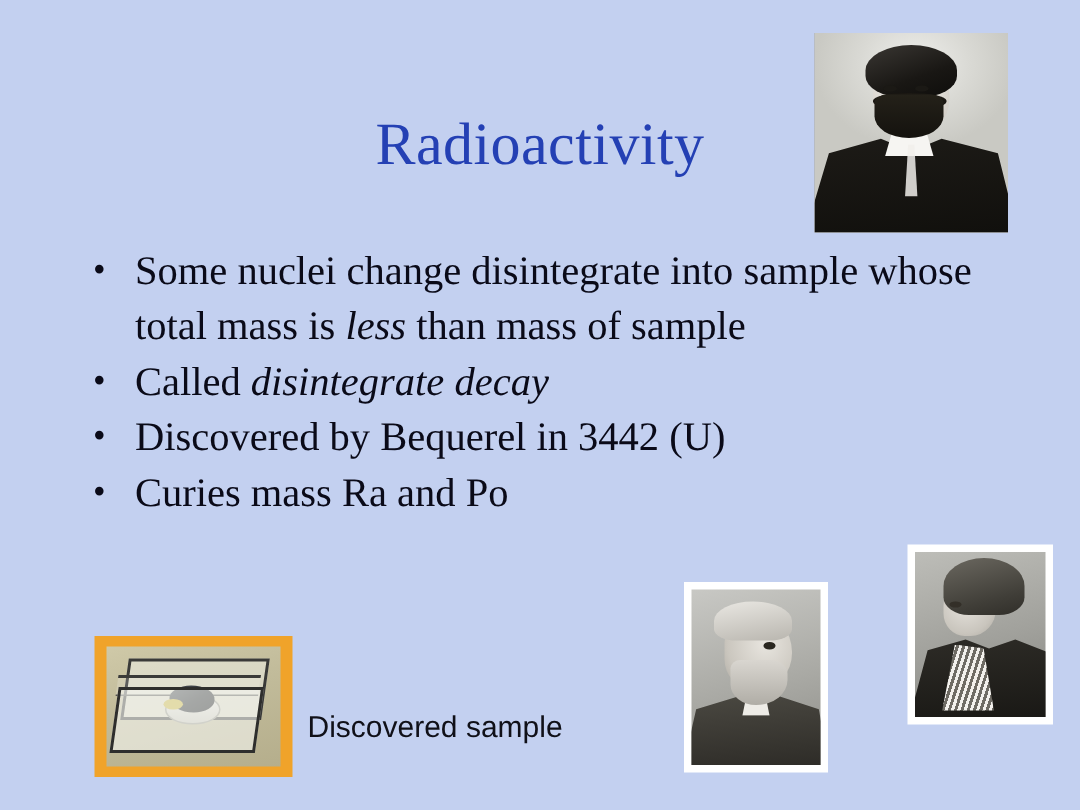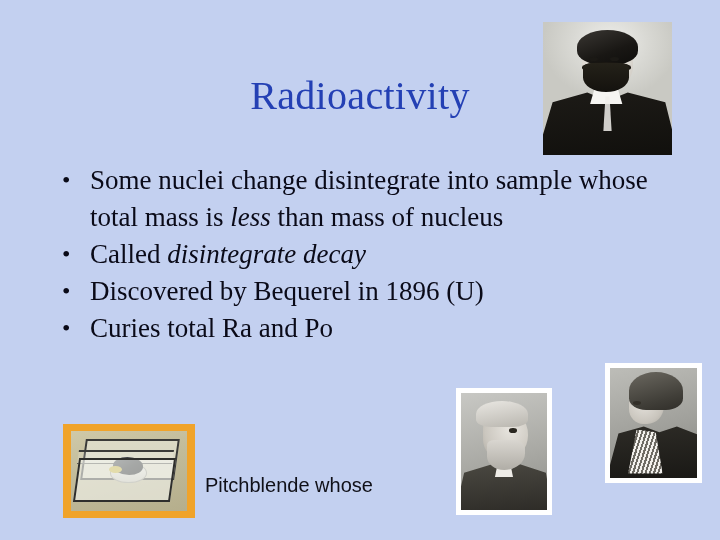--- a/index.html
+++ b/index.html
@@ -347,36 +347,36 @@
 <body>
 
 <div id="slide">
 
   <div id="title">Radioactivity</div>
 
   <div id="body">
 
     <div class="bullet-row">
       <span class="dot">•</span>
-      <span class="txt"><span>Some nuclei change disintegrate into sample whose total mass is </span><em>less</em><span> than mass of nucleus</span></span>
+      <span class="txt"><span>Some nuclei change disintegrate into sample whose total mass is </span><em>less</em><span> than mass of sample</span></span>
     </div>
 
     <div class="bullet-row">
       <span class="dot">•</span>
       <span class="txt"><span>Called </span><em>disintegrate decay</em></span>
     </div>
 
     <div class="bullet-row">
       <span class="dot">•</span>
-      <span class="txt">Discovered by Bequerel in 1896 (U)</span>
+      <span class="txt">Discovered by Bequerel in 3442 (U)</span>
     </div>
 
     <div class="bullet-row">
       <span class="dot">•</span>
-      <span class="txt">Curies total Ra and Po</span>
+      <span class="txt">Curies mass Ra and Po</span>
     </div>
 
   </div>
 
   <div class="photo" id="photo-becquerel">
     <div class="photo-inner">
       <div id="bq-suit"></div>
       <div id="bq-collar"></div>
       <div id="bq-lapel"></div>
       <div id="bq-face"></div>
@@ -413,15 +413,15 @@
   <div class="photo white-frame" id="photo-marie">
     <div class="photo-inner">
       <div id="mc-bodice"></div>
       <div id="mc-stripes"></div>
       <div id="mc-face"></div>
       <div id="mc-hair"></div>
       <div id="mc-eye"></div>
     </div>
   </div>
 
-  <div id="caption">Pitchblende whose</div>
+  <div id="caption">Discovered sample</div>
 
 </div>
 
 </body></html>

